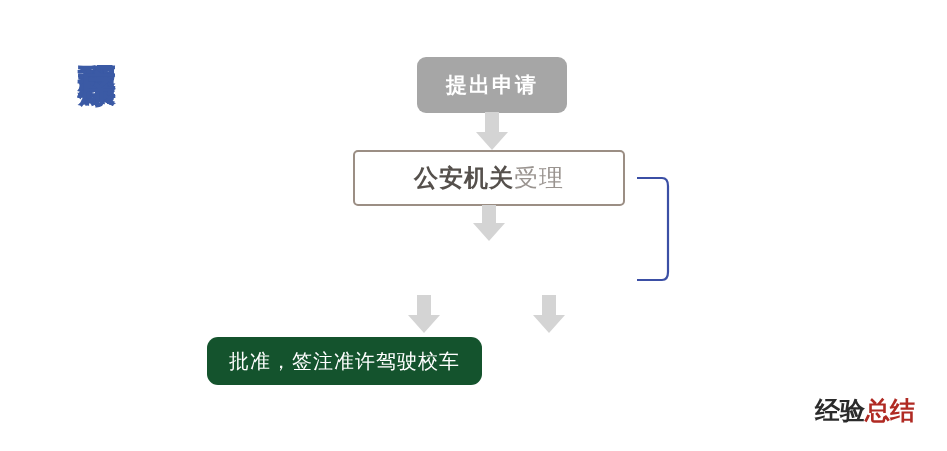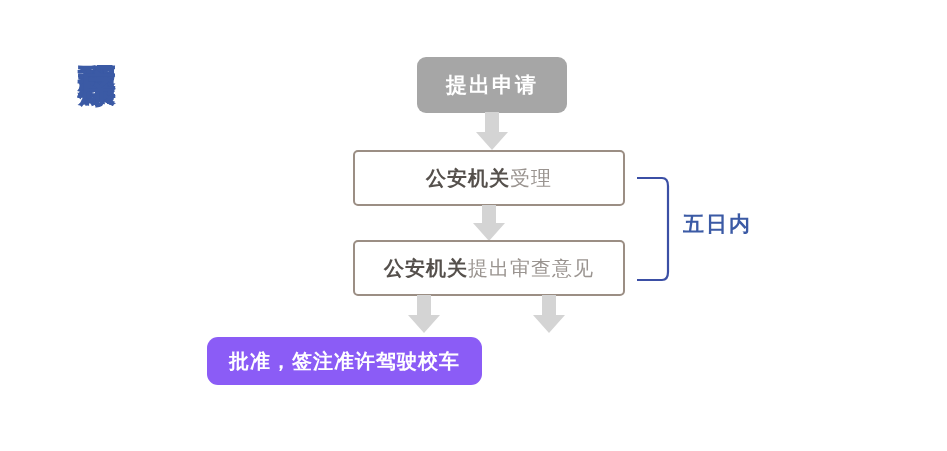--- a/index.html
+++ b/index.html
@@ -53,24 +53,24 @@
     font-weight: bold;
   }
 
   .node-outline {
     background: #ffffff;
     border: 2px solid #9b8e84;
     border-radius: 5px;
   }
 
   .node-green {
-    background: #8b5cf6;
+    background: #14532d;
     border-radius: 11px;
     color: #ffffff;
-    font-weight: bold;
+    font-weight: normal;
   }
 
   
   #box-apply {
     left: 417px;
     top: 57px;
     width: 150px;
     height: 56px;
     font-size: 21px;
     letter-spacing: 2px;
@@ -85,21 +85,21 @@
   }
   
   #box-review {
     left: 353px;
     top: 240px;
     width: 272px;
     height: 56px;
   }
 
   .two-tone {
-    font-size: 20px;
+    font-size: 24px;
     letter-spacing: 1px;
   }
   .tt-strong {
     color: #55504c;
     font-weight: bold;
   }
   .tt-light {
     color: #9a9490;
     font-weight: normal;
   }
@@ -195,37 +195,34 @@
   </svg>
 
   <div class="node node-outline" id="box-accept">
     <span class="two-tone"><span class="tt-strong">公安机关</span><span class="tt-light">受理</span></span>
   </div>
 
   <svg class="arrow" id="arrow-2" viewBox="0 0 40 40">
     <polygon points="13,0 27,0 27,18 36,18 20,36 4,18 13,18" fill="#d4d4d4"></polygon>
   </svg>
 
-  <div class="node node-outline" id="box-review">
-    <span class="two-tone"><span class="tt-strong">公安机关</span><span class="tt-light">提出审查意见</span></span>
-  </div>
 
   <svg class="arrow" id="arrow-3" viewBox="0 0 40 40">
     <polygon points="13,0 27,0 27,20 36,20 20,38 4,20 13,20" fill="#d4d4d4"></polygon>
   </svg>
   <svg class="arrow" id="arrow-4" viewBox="0 0 40 40">
     <polygon points="13,0 27,0 27,20 36,20 20,38 4,20 13,20" fill="#d4d4d4"></polygon>
   </svg>
 
   <svg id="bracket" viewBox="0 0 36 106">
     <path d="M1,2 L26,2 Q32,2 32,10 L32,96 Q32,104 26,104 L1,104" fill="none" stroke="#3b4fa5" stroke-width="2.2"></path>
   </svg>
-  <div id="bracket-label">五日内</div>
 
   <div class="node node-green" id="box-approve">
     <span>批准，签注准许驾驶校车</span>
   </div>
 
 
   <div id="watermark">
+    <div class="wm-cn"><span class="wm-dark">经验</span><span class="wm-red">总结</span></div>
   </div>
 
 </div>
 
 </body></html>

